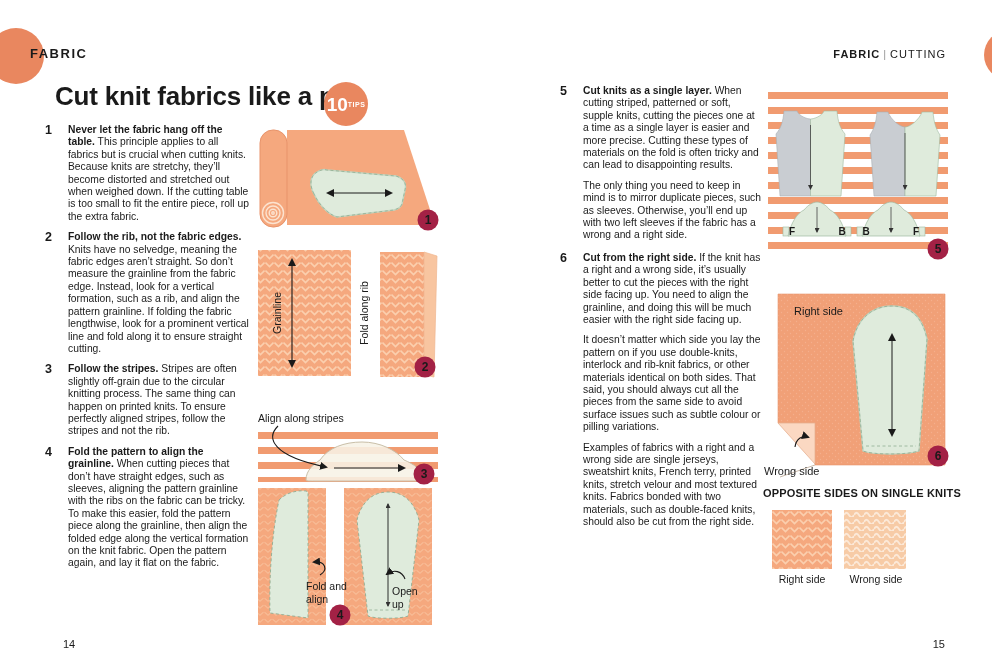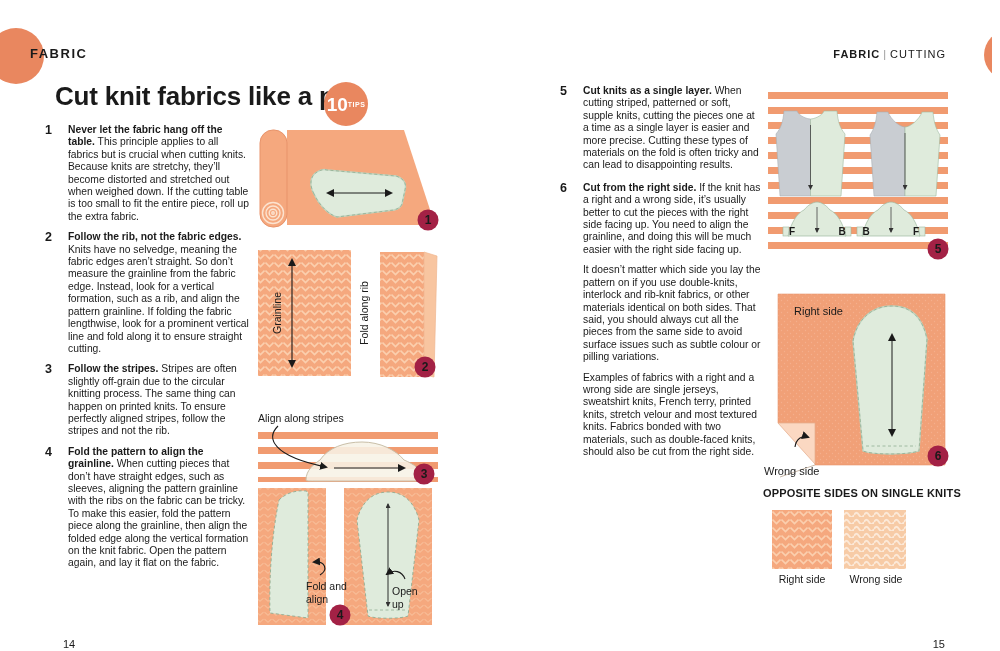--- a/index.html
+++ b/index.html
@@ -106,20 +106,21 @@
         <p><b>Fold the pattern to align the grainline.</b> <span>When cutting pieces that don’t have straight edges, such as sleeves, aligning the pattern grainline with the ribs on the fabric can be tricky. To make this easier, fold the pattern piece along the grainline, then align the folded edge along the vertical formation on the knit fabric. Open the pattern again, and lay it flat on the fabric.</span></p>
       </div>
     </div>
   </div>
 
   <div class="textcol textcol-right">
     <div class="tip" style="margin-bottom:10px;">
       <span class="tip-num">5</span>
       <div class="tip-body">
         <p><b>Cut knits as a single layer.</b> <span>When cutting striped, patterned or soft, supple knits, cutting the pieces one at a time as a single layer is easier and more precise. Cutting these types of materials on the fold is often tricky and can lead to disappointing results.</span></p>
+        <p>The only thing you need to keep in mind is to mirror duplicate pieces, such as sleeves. Otherwise, you’ll end up with two left sleeves if the fabric has a wrong and a right side.</p>
       </div>
     </div>
     <div class="tip">
       <span class="tip-num">6</span>
       <div class="tip-body">
         <p><b>Cut from the right side.</b> <span>If the knit has a right and a wrong side, it’s usually better to cut the pieces with the right side facing up. You need to align the grainline, and doing this will be much easier with the right side facing up.</span></p>
         <p>It doesn’t matter which side you lay the pattern on if you use double-knits, interlock and rib-knit fabrics, or other materials identical on both sides. That said, you should always cut all the pieces from the same side to avoid surface issues such as subtle colour or pilling variations.</p>
         <p>Examples of fabrics with a right and a wrong side are single jerseys, sweatshirt knits, French terry, printed knits, stretch velour and most textured knits. Fabrics bonded with two materials, such as double-faced knits, should also be cut from the right side.</p>
       </div>
     </div>

